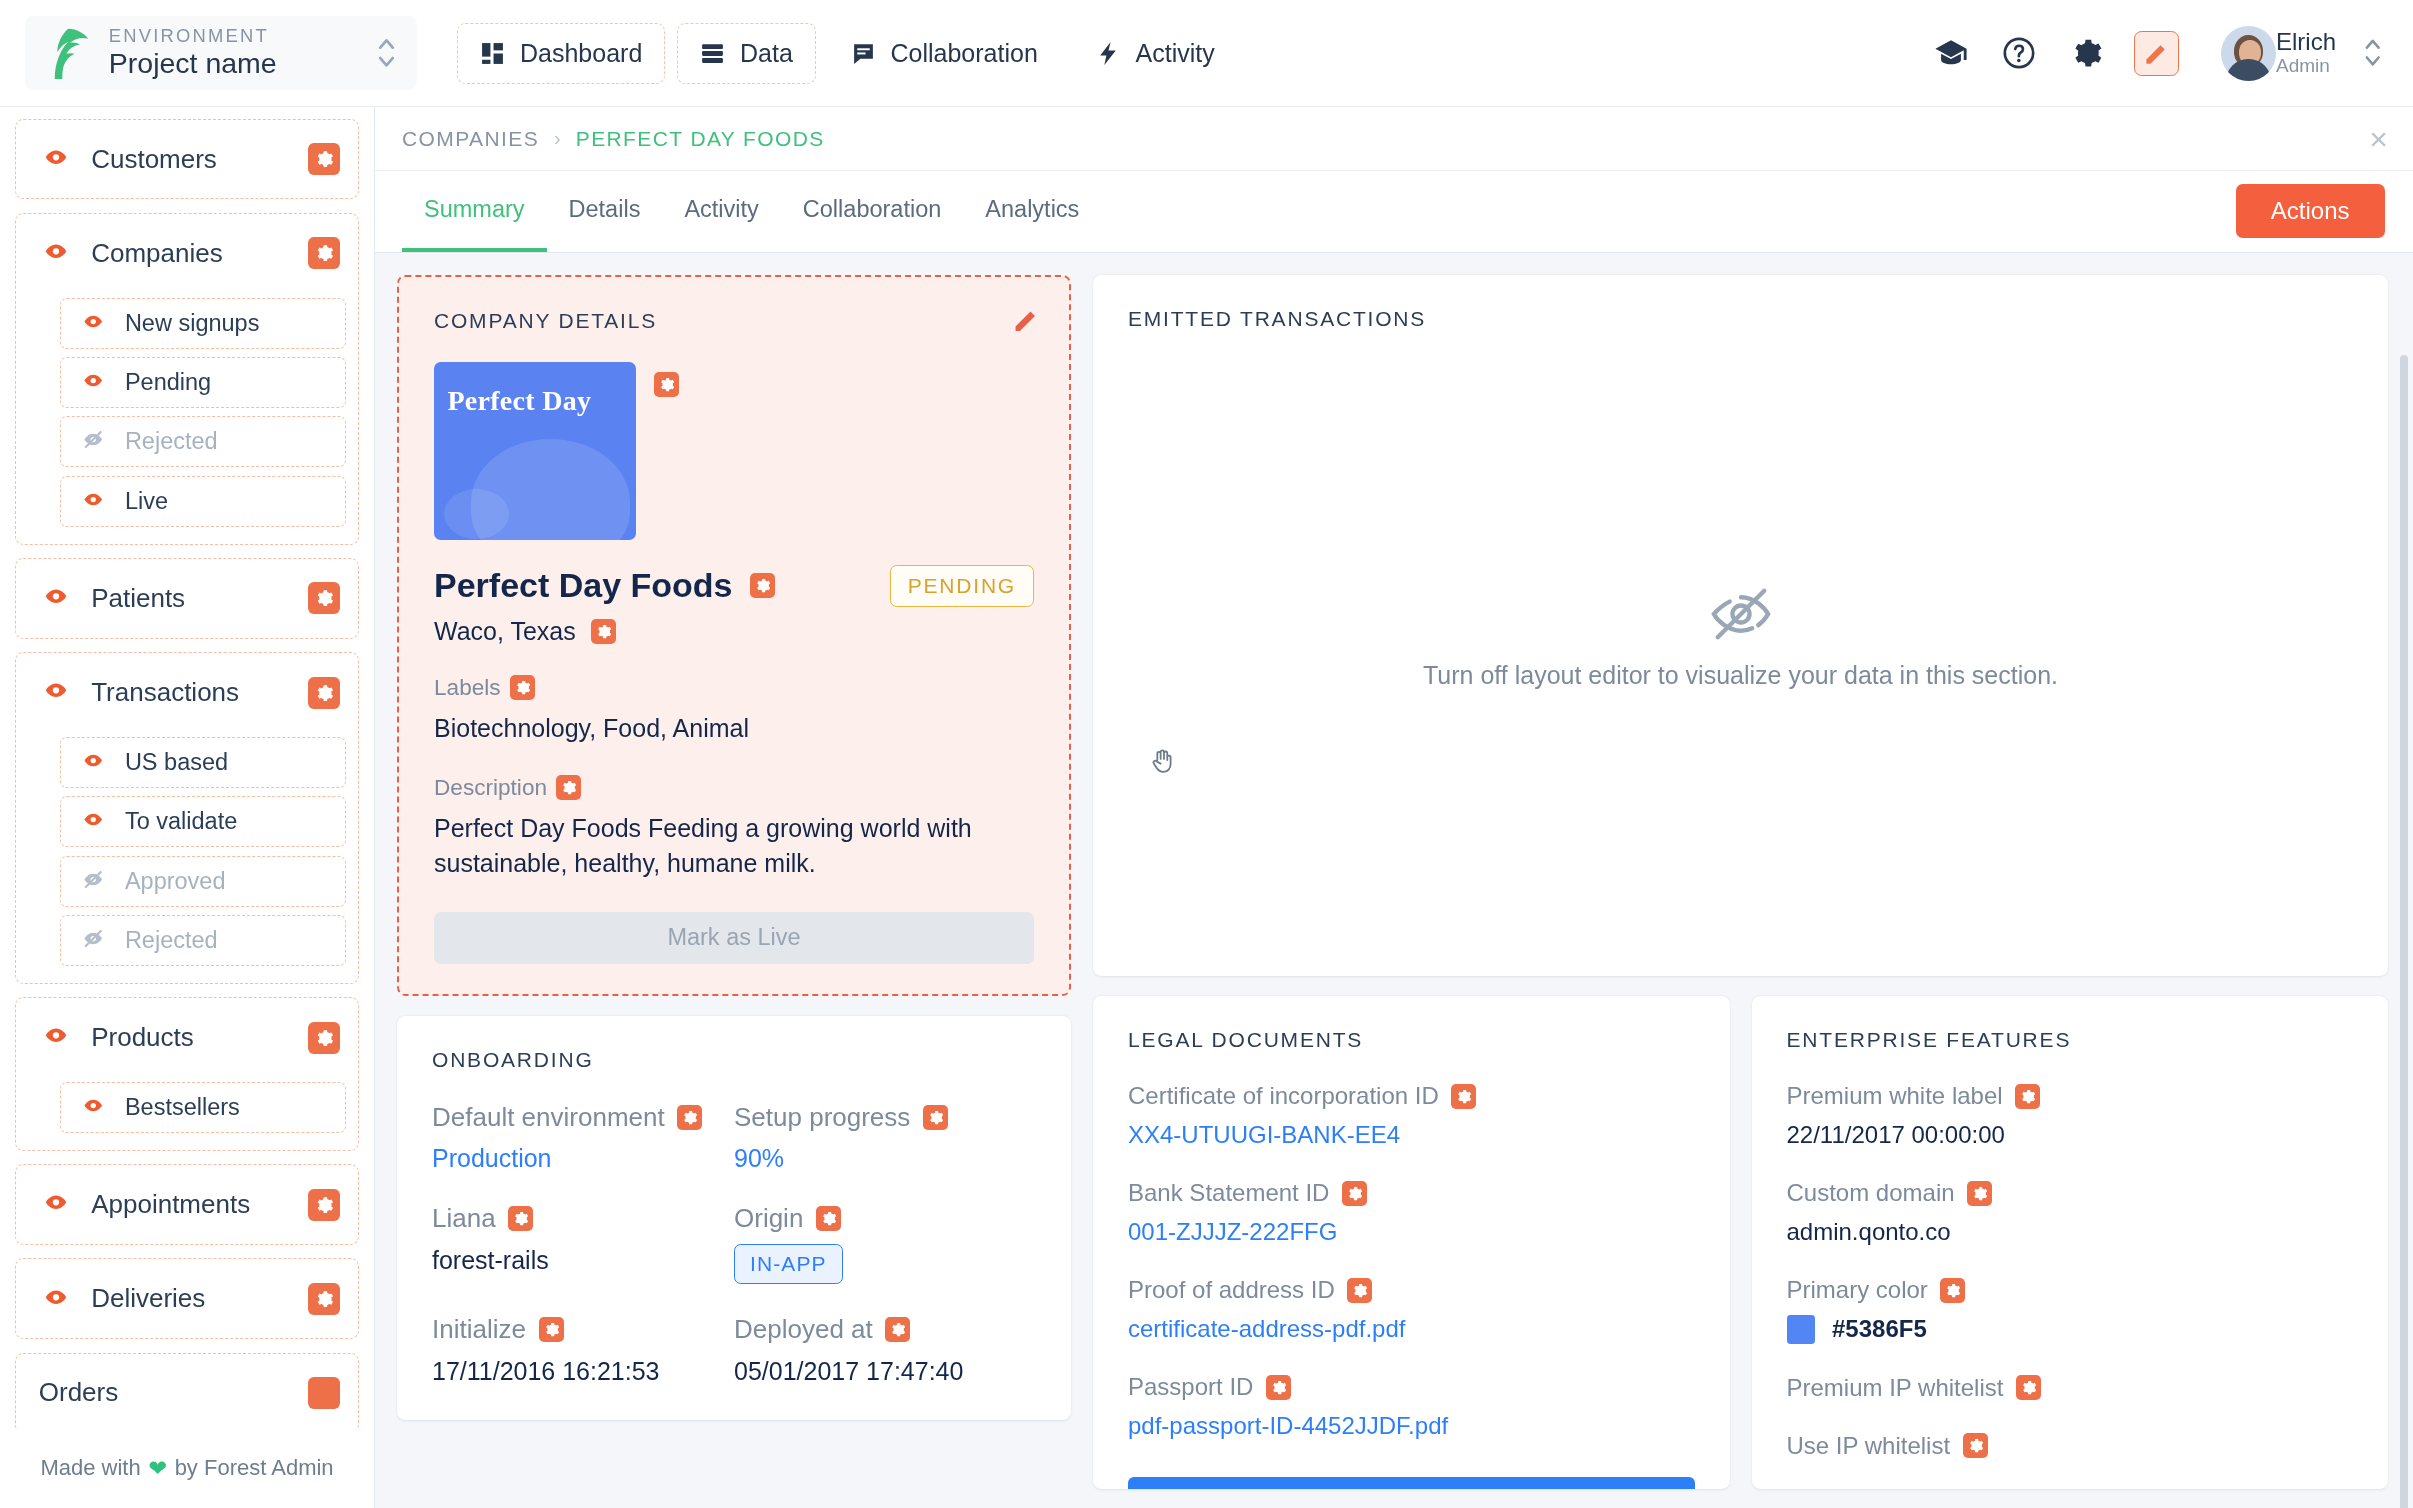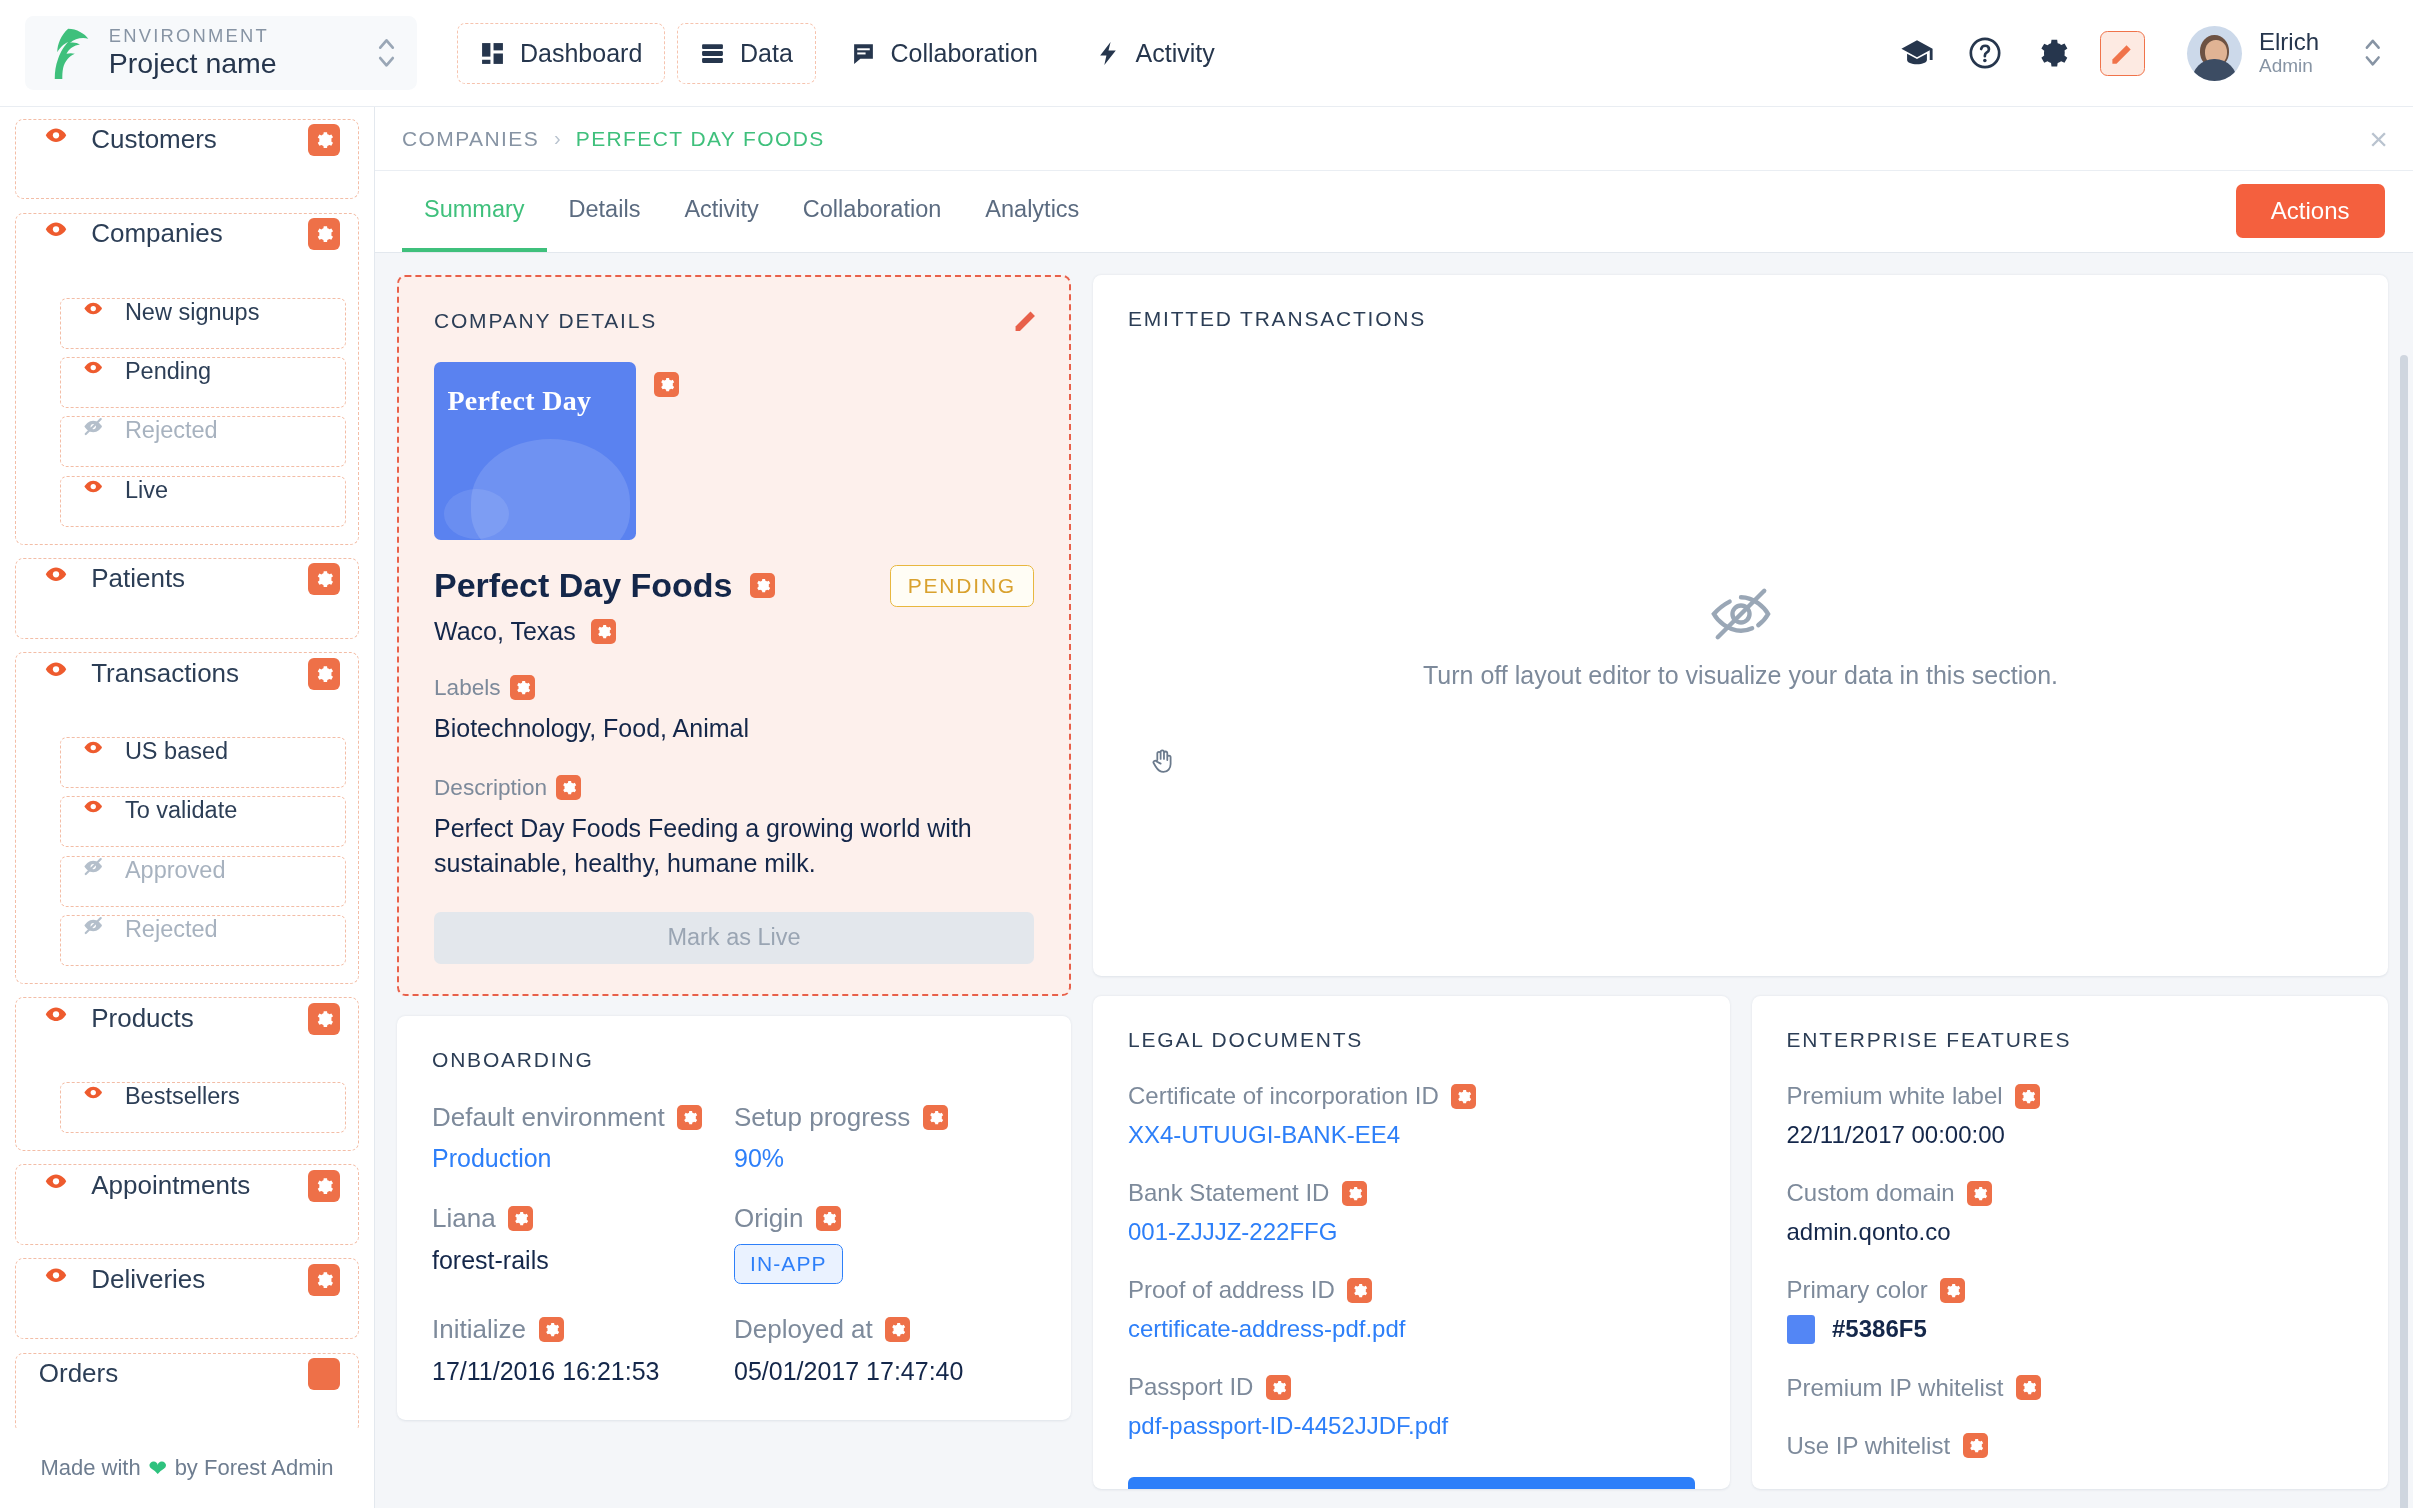--- a/index.html
+++ b/index.html
@@ -49,21 +49,21 @@
     gap: 28.5px; padding-right: 28.5px;
   }
   .iconbtn {
     width: 39px; height: 39px; color: #26364d; cursor: pointer;
     display: flex; align-items: center; justify-content: center;
   }
   .iconbtn.pencil {
     width: 45px; height: 45px; border-radius: 7.5px;
     background: #fdeae2; border: 1.7px solid #f0734a; color: #f0734a;
   }
-  .user-block { display: flex; align-items: center; gap: 17px; margin-left: 13.4px; cursor: pointer; }
+  .user-block { display: flex; align-items: center; margin-left: 13.4px; cursor: pointer; }
   .avatar {
     width: 55px; height: 55px; border-radius: 50%; flex: none;
     background: #ccd9ea; overflow: hidden; position: relative;
   }
   .avatar .head {
     position: absolute; width: 28.5px; height: 32px; left: 13.4px; top: 9.2px;
     border-radius: 50% 50% 46% 46%; background: #6d5243;
   }
   .avatar .face {
     position: absolute; width: 22px; height: 25px; left: 18.4px; top: 14.2px;
@@ -83,21 +83,21 @@
     background: #ffffff; border-right: 0.8px solid #e3e8ee;
     padding: 11.7px 15px 0 15px;
     display: flex; flex-direction: column;
   }
   .side-scroll { flex: 1; overflow: hidden; }
   .side-group {
     border: 1.7px dashed #f3bda6; border-radius: 8.4px;
     margin-bottom: 13.4px; padding: 0;
   }
   .side-row {
-    display: flex; align-items: flex-start; height: 72px;
+    display: flex; align-items: center; height: 72px;
     padding: 0 13.4px 0 18.4px; cursor: pointer;
     border: 1.7px dashed transparent; border-radius: 6.7px; margin: 3.4px;
   }
   .side-row.dashed { border-color: #f3bda6; }
   .side-row .eye { width: 34px; flex: none; margin-right: 18.4px; }
   .side-row .lbl { font-size: 26px; color: #2c3e56; flex: 1; }
   .side-row.off .lbl { color: #a7b2bf; }
   .side-sub { padding: 0 11.7px 8.4px 44px; }
   .side-sub .side-row { height: 51px; margin: 8.4px 0; }
   .side-sub .side-row .lbl { font-size: 23.5px; }

